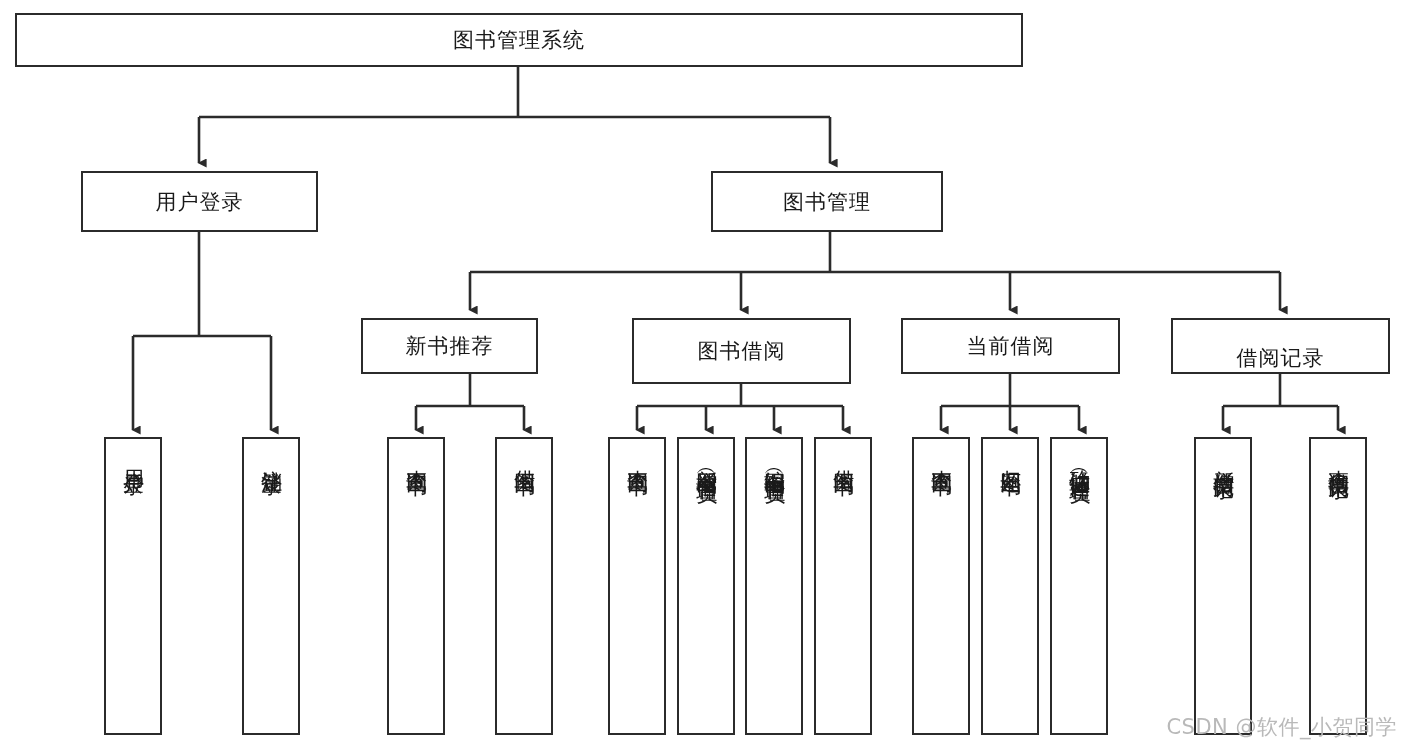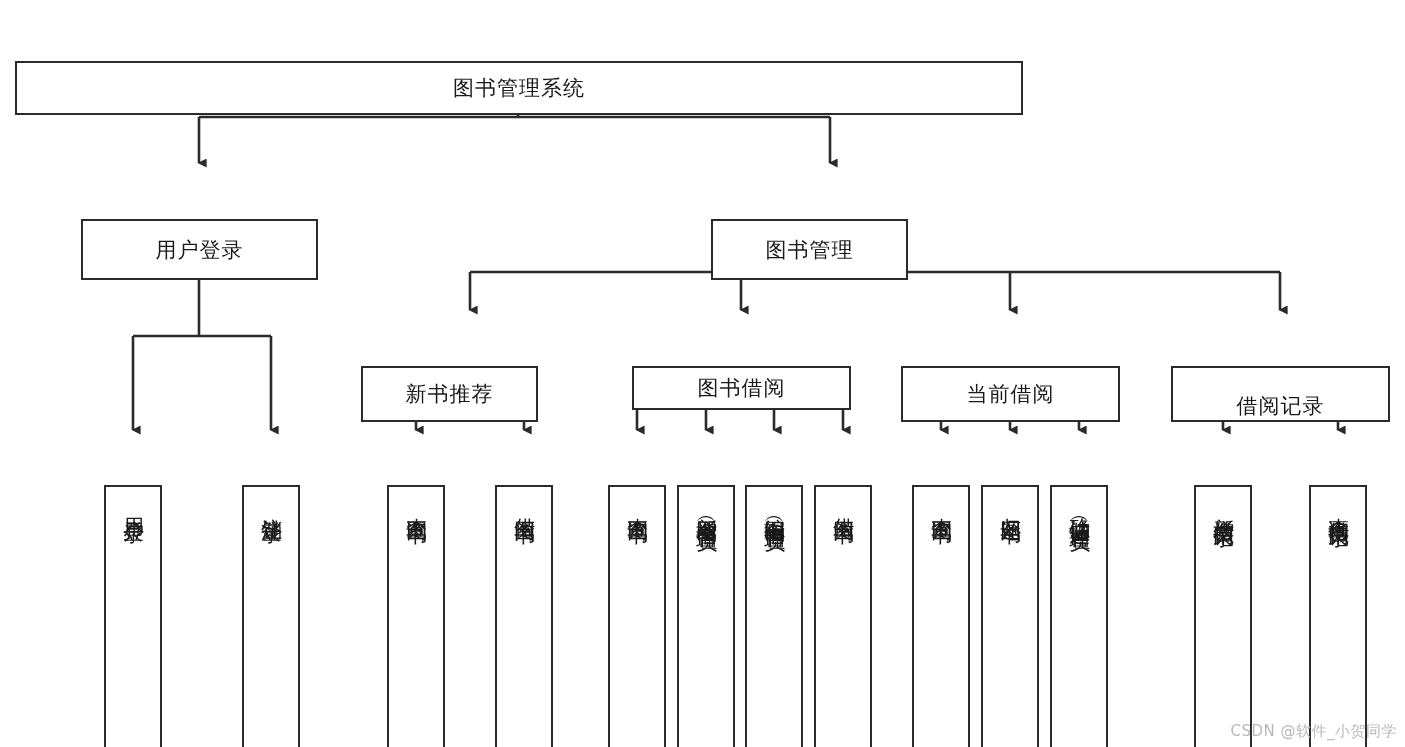--- a/index.html
+++ b/index.html
@@ -27,21 +27,20 @@
   }
   .node {
     position: absolute;
     box-sizing: border-box;
     border: 2px solid #2b2b2b;
     background: #ffffff;
     display: flex;
     align-items: center;
     justify-content: center;
     color: #1a1a1a;
-    margin-top: 48px;
   }
   .node.horiz {
     font-size: 21px;
     letter-spacing: 1px;
   }
   .node.vert {
     padding-top: 14px;
     align-items: flex-start;
   }
   .node.vert .vtext {
@@ -50,21 +49,21 @@
     font-size: 21px;
     line-height: 1.12;
     letter-spacing: 2px;
     white-space: nowrap;
     display: block;
   }
   .watermark {
     position: absolute;
     right: 8px;
     bottom: 6px;
-    font-size: 15px;
+    font-size: 21px;
     color: #b9b9b9;
     white-space: nowrap;
     letter-spacing: 0.5px;
   }
 </style>
 </head>
 <body>
 
 <div id="canvas">
 
@@ -120,28 +119,28 @@
     </g>
   </svg>
 
   <div class="node horiz" style="left:15px; top:13px; width:1008px; height:54px;">
     <span>图书管理系统</span>
   </div>
 
   <div class="node horiz" style="left:81px; top:171px; width:237px; height:61px;">
     <span>用户登录</span>
   </div>
-  <div class="node horiz" style="left:711px; top:171px; width:197px; height:61px;">
+  <div class="node horiz" style="left:711px; top:171px; width:232px; height:61px;">
     <span>图书管理</span>
   </div>
 
   <div class="node horiz" style="left:361px; top:318px; width:177px; height:56px;">
     <span>新书推荐</span>
   </div>
-  <div class="node horiz" style="left:632px; top:318px; width:219px; height:44px;">
+  <div class="node horiz" style="left:632px; top:318px; width:219px; height:66px;">
     <span>图书借阅</span>
   </div>
   <div class="node horiz" style="left:901px; top:318px; width:219px; height:56px;">
     <span>当前借阅</span>
   </div>
   <div class="node horiz" style="left:1171px; top:318px; width:219px; height:56px;align-items:flex-end;">
     <span>借阅记录</span>
   </div>
 
   <div class="node vert" style="left:104px; top:437px; width:58px; height:298px;">

